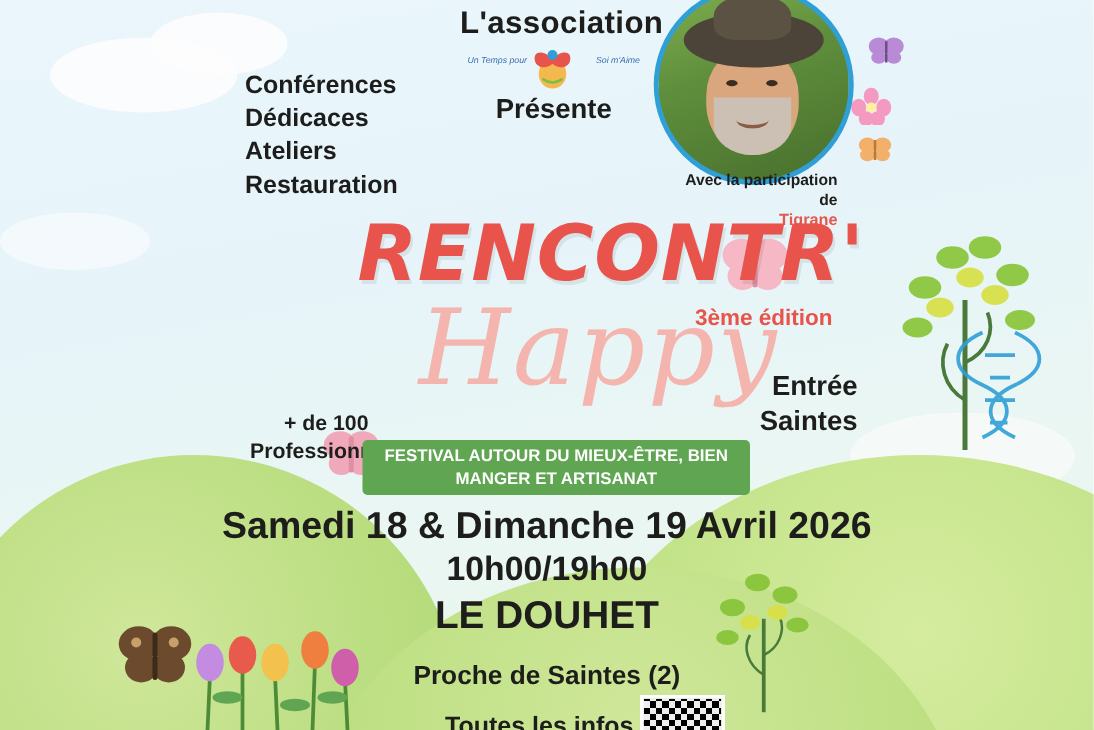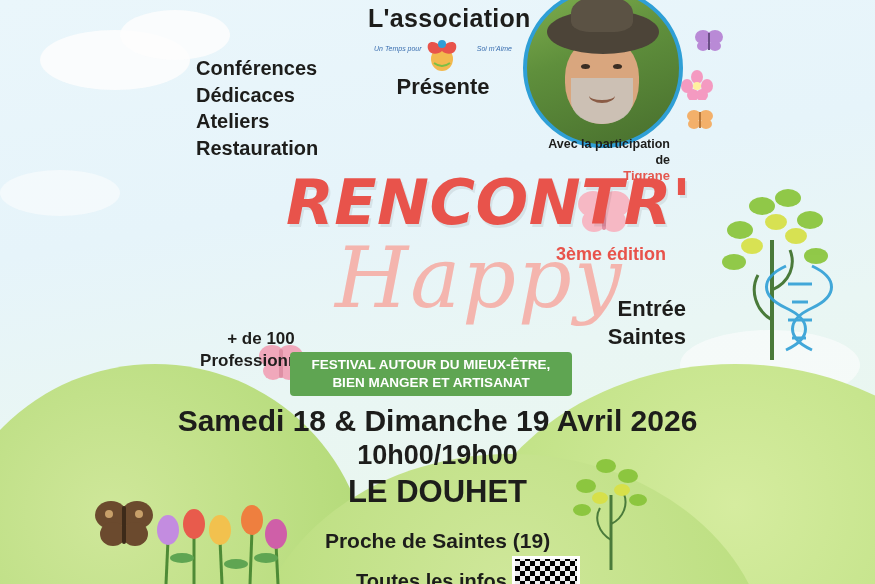--- a/index.html
+++ b/index.html
@@ -269,21 +269,21 @@
     font-size: 22px;
     font-weight: bold;
     color: #1d1d1b;
     line-height: 1.25;
   }
 
   .ribbon {
     position: absolute;
     left: 290px;
     top: 352px;
-    width: 282px;
+    width: 310px;
     height: 44px;
     background: #5fa552;
     border-radius: 4px;
     display: flex;
     align-items: center;
     justify-content: center;
     text-align: center;
     color: #fff;
     font-size: 13.5px;
     font-weight: bold;
@@ -557,17 +557,17 @@
   <div class="entree">
     <div>Entrée</div>
     <div>Saintes</div>
   </div>
 
   <div class="ribbon">FESTIVAL AUTOUR DU MIEUX-ÊTRE, BIEN MANGER ET ARTISANAT</div>
 
   <div class="dates">Samedi 18 &amp; Dimanche 19 Avril 2026</div>
   <div class="hours">10h00/19h00</div>
   <div class="place">LE DOUHET</div>
-  <div class="near">Proche de Saintes (19)</div>
+  <div class="near">Proche de Saintes (2)</div>
   <div class="infos">Toutes les infos :</div>
   <div class="qr"></div>
 
 </div>
 
 </body></html>

